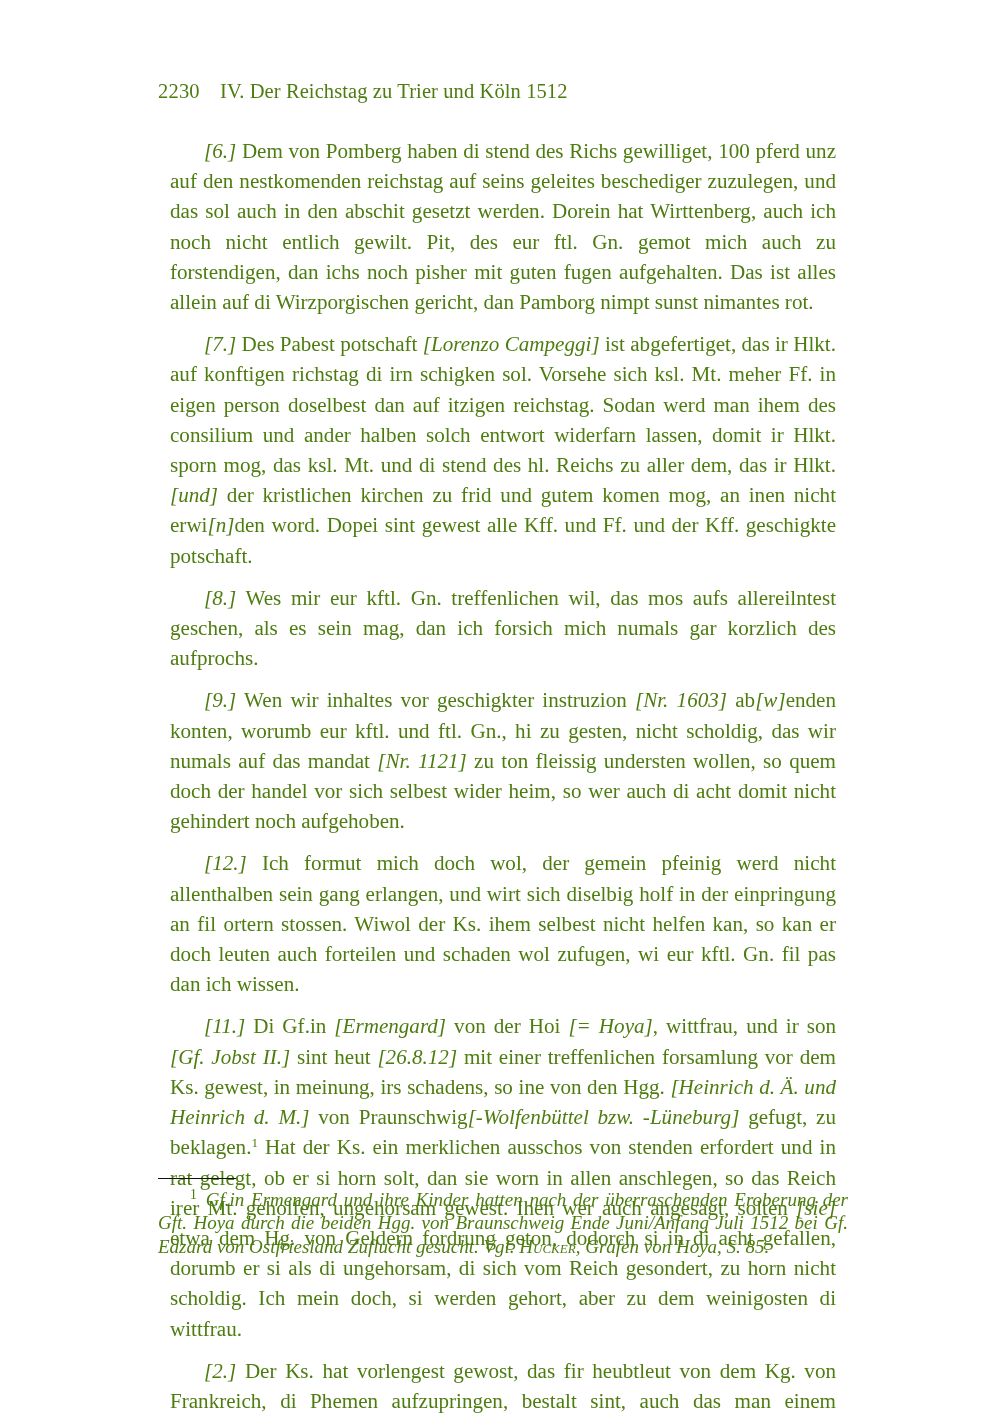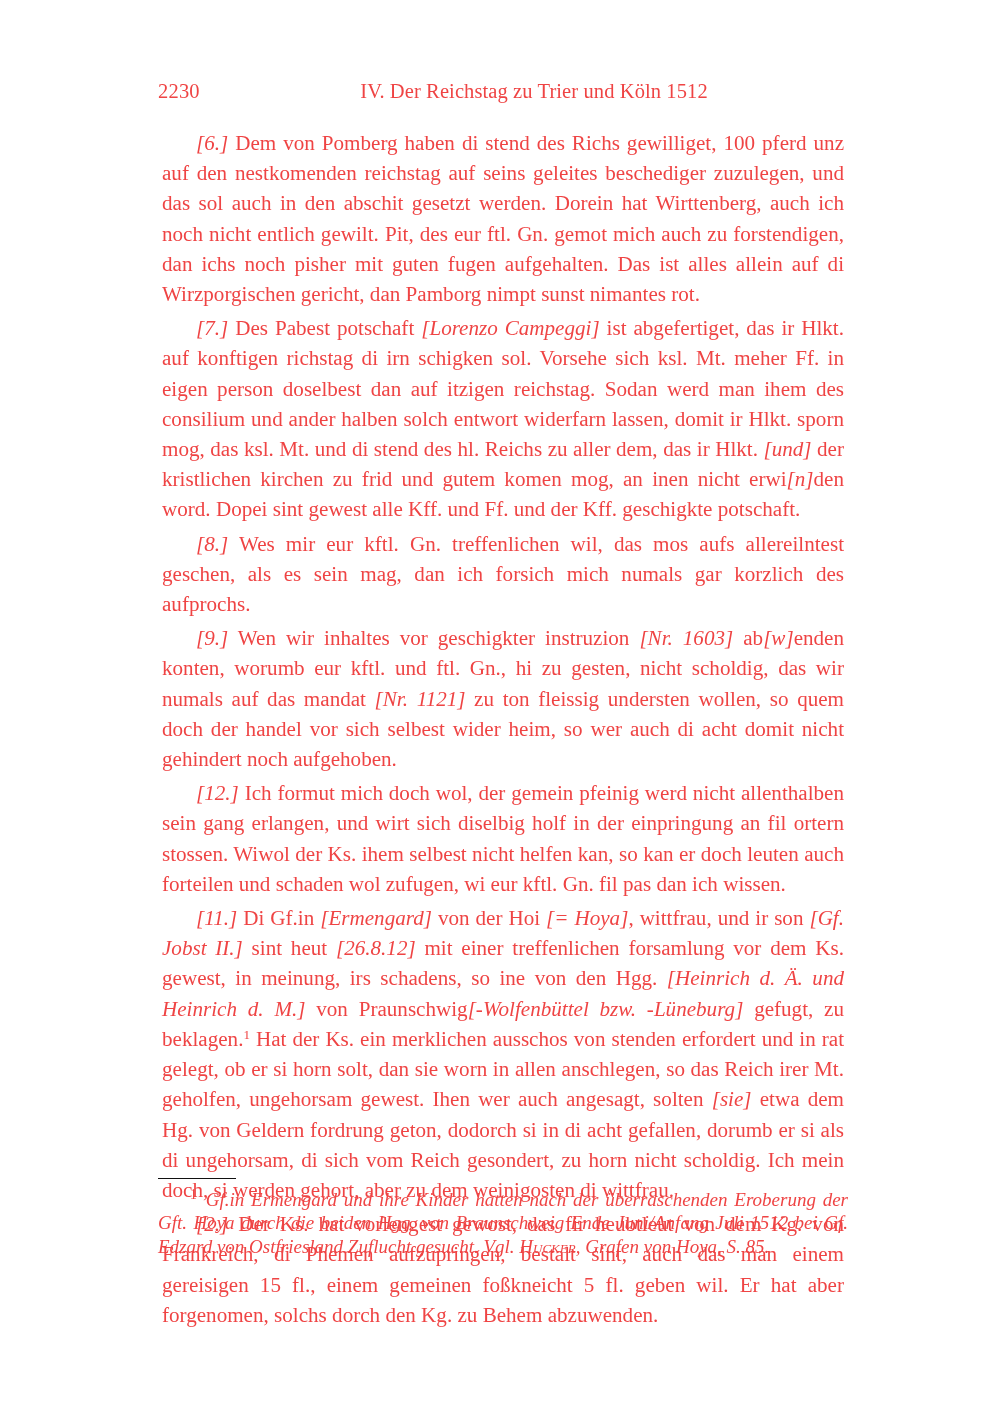--- a/index.html
+++ b/index.html
@@ -7,21 +7,21 @@
     padding: 0;
     background: #ffffff;
   }
   .page {
     position: relative;
     width: 1004px;
     height: 1418px;
     background: #ffffff;
     margin: 0 auto;
     font-family: "Liberation Serif", "DejaVu Serif", serif;
-    color: #ef4444;
+    color: #4d7c0f;
     overflow: hidden;
   }
 
   
   .running-head {
     position: absolute;
     left: 158px;
     top: 78px;
     width: 690px;
     height: 26px;
@@ -32,40 +32,40 @@
     position: absolute;
     left: 0;
     top: 0;
     letter-spacing: 0.2px;
   }
   .head-title {
     position: absolute;
     left: 0;
     top: 0;
     width: 690px;
-    text-align: center;
+    text-align: left;
     padding-left: 62px;
     box-sizing: border-box;
     letter-spacing: 0.1px;
   }
 
   
   .textblock {
     position: absolute;
     left: 158px;
     top: 124px;
     width: 690px;
     font-size: 21.1px;
     line-height: 30.2px;
     text-align: justify;
     text-justify: inter-word;
     hyphens: none;
   }
   .para {
-    margin: 4px;
+    margin: 12px;
     text-indent: 34px;
     text-align: justify;
   }
   .para:last-child { text-align: justify; }
 
   i, .it {
     font-style: italic;
   }
   sup.fn {
     font-size: 0.62em;

